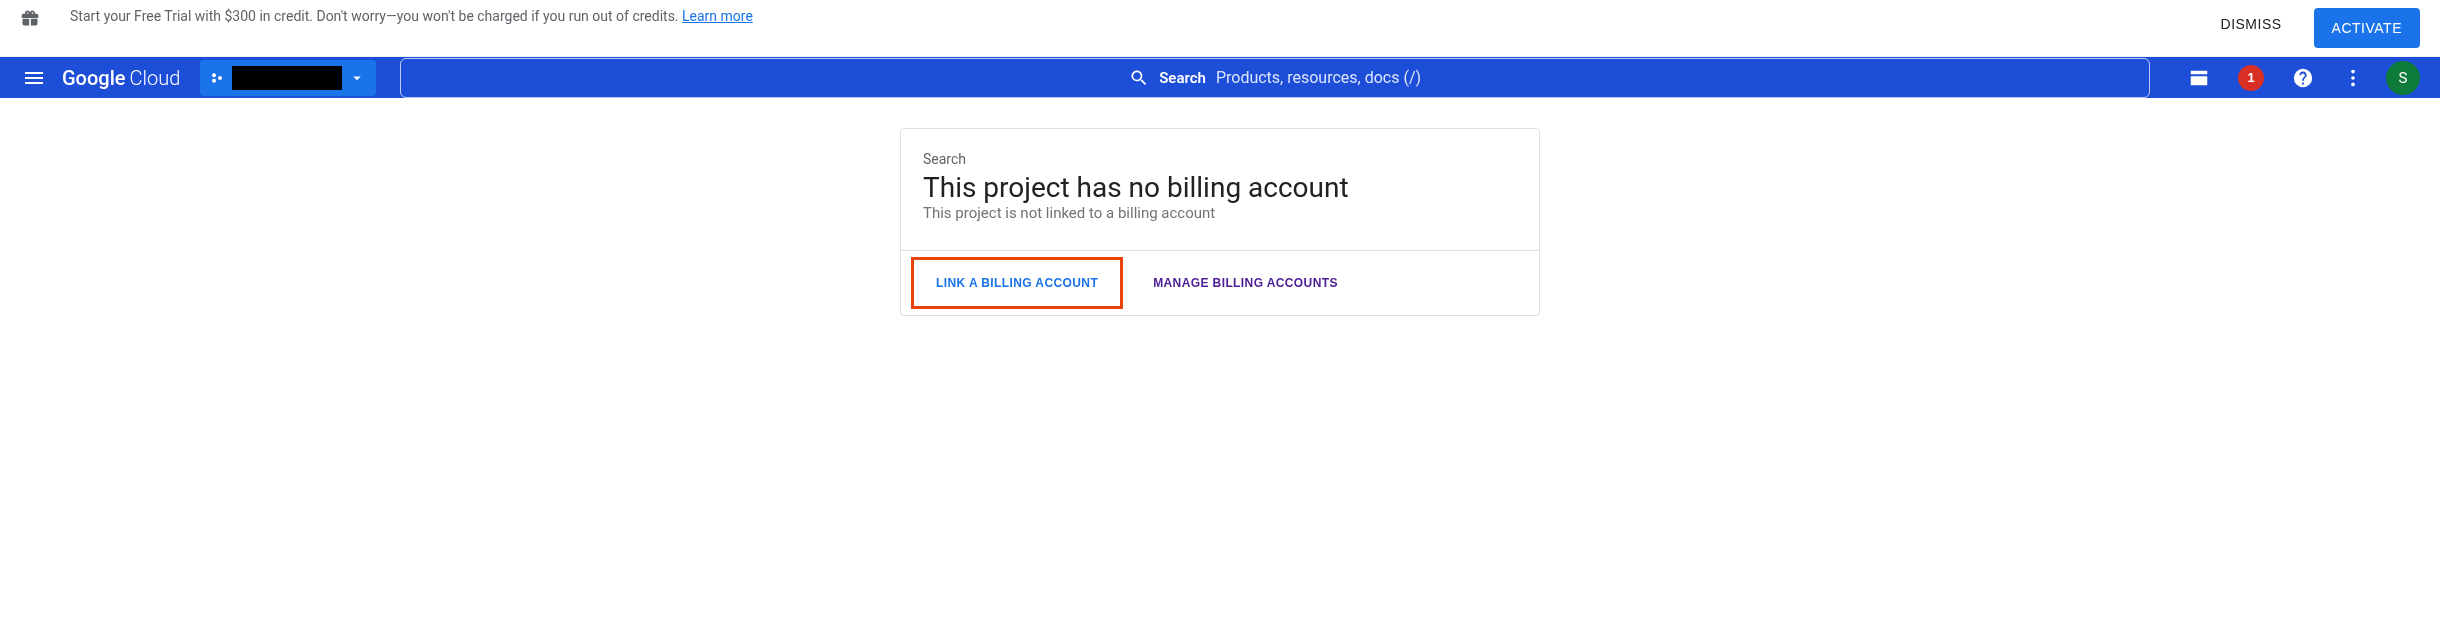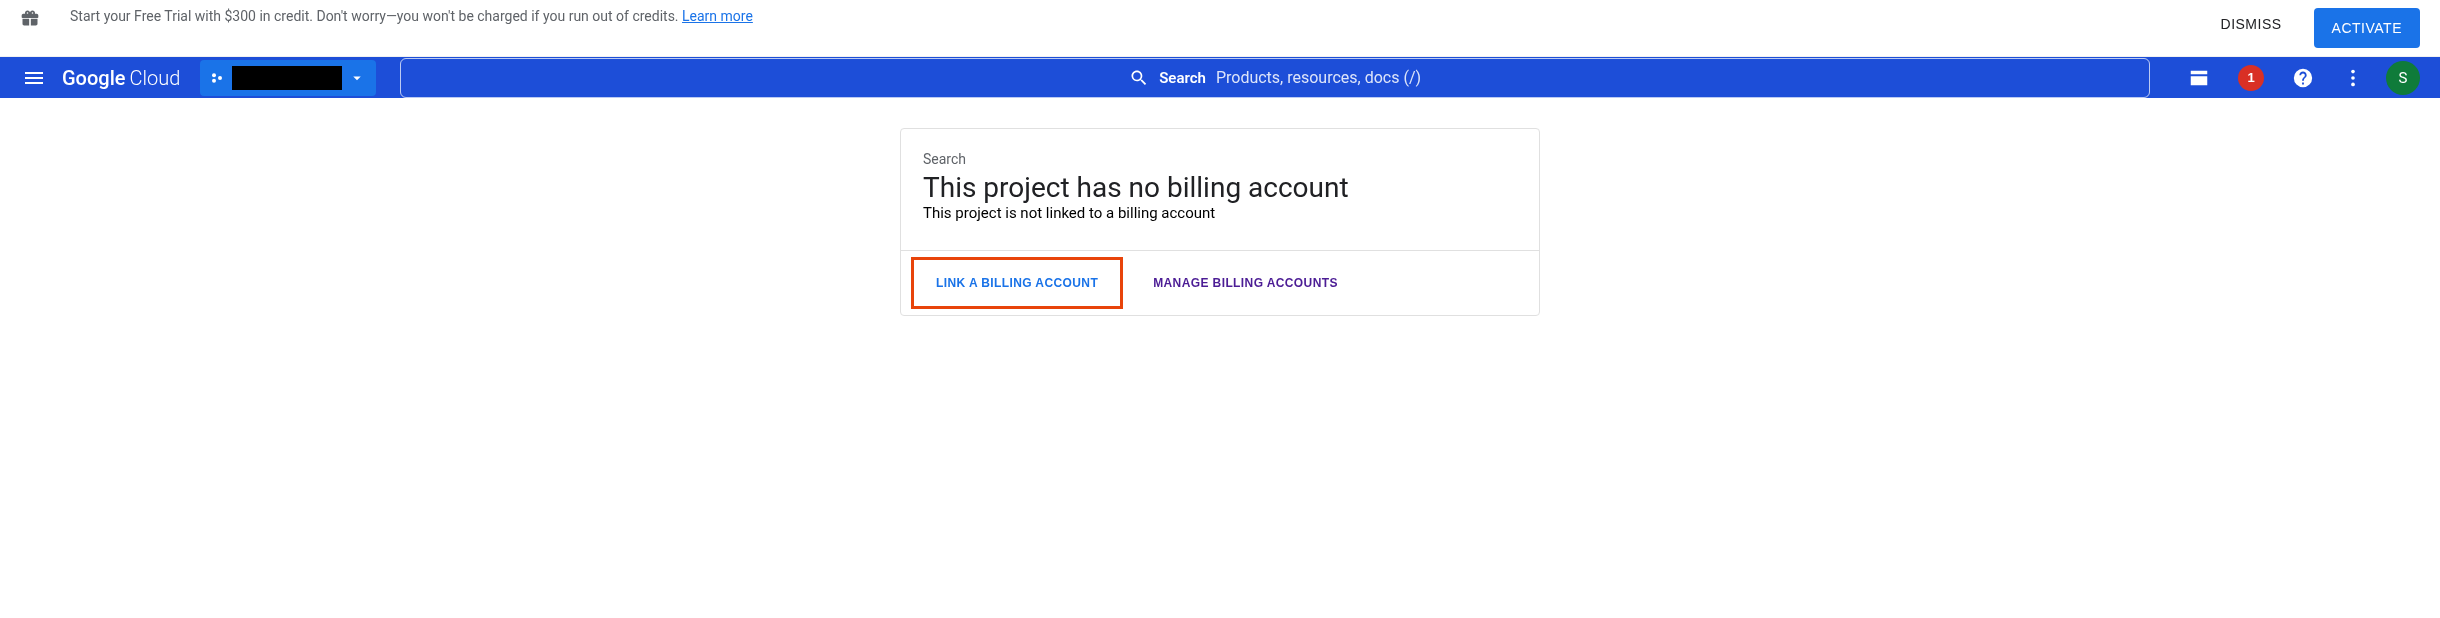--- a/index.html
+++ b/index.html
@@ -190,21 +190,21 @@
       font-size: 14px;
       margin-bottom: 4px;
     }
     .billing-card .card-title {
       font-size: 28px;
       color: #202124;
       font-weight: 400;
     }
     .billing-card .card-subtext {
       font-size: 15px;
-      color: #000000;
+      color: #737373;
     }
     .billing-card .card-actions {
       border-top: 1px solid #e0e0e0;
       display: flex;
       padding: 4px 0;
     }
     .billing-card .action-btn {
       background: none;
       border: none;
       font-size: 12px;

